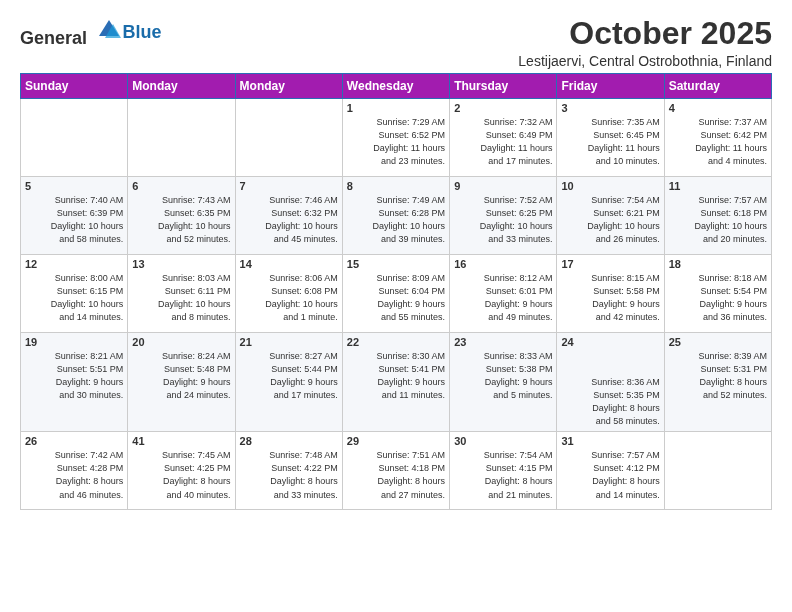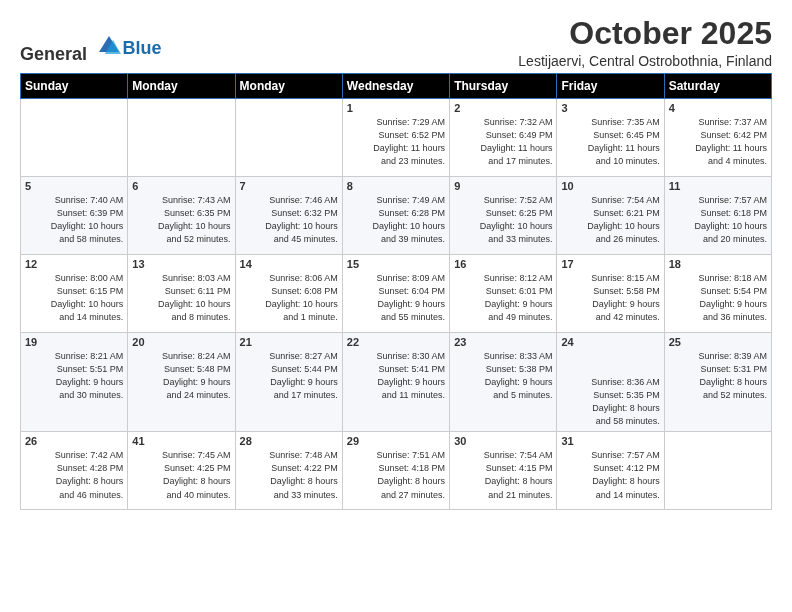--- a/index.html
+++ b/index.html
@@ -16,21 +16,20 @@
     }
     .header-top {
       display: flex;
       align-items: flex-start;
       justify-content: space-between;
       margin-bottom: 4px;
     }
     .logo {
       display: flex;
       align-items: center;
-      margin-top: 16px;
     }
     .logo-text-general {
       font-size: 18px;
       font-weight: bold;
       color: #333;
     }
     .logo-text-blue {
       font-size: 18px;
       font-weight: bold;
       color: #1a6caa;
@@ -53,21 +52,21 @@
       font-size: 14px;
       color: #333;
       margin-top: 2px;
     }
     .calendar-table {
       width: 100%;
       border-collapse: collapse;
       table-layout: fixed;
     }
     .calendar-table th {
-      background-color: #000000;
+      background-color: #a21caf;
       color: #fff;
       font-size: 12px;
       font-weight: bold;
       padding: 5px 4px;
       text-align: left;
       border: 1px solid #2a6db5;
     }
     .calendar-table td {
       border: 1px solid #ccc;
       vertical-align: top;

